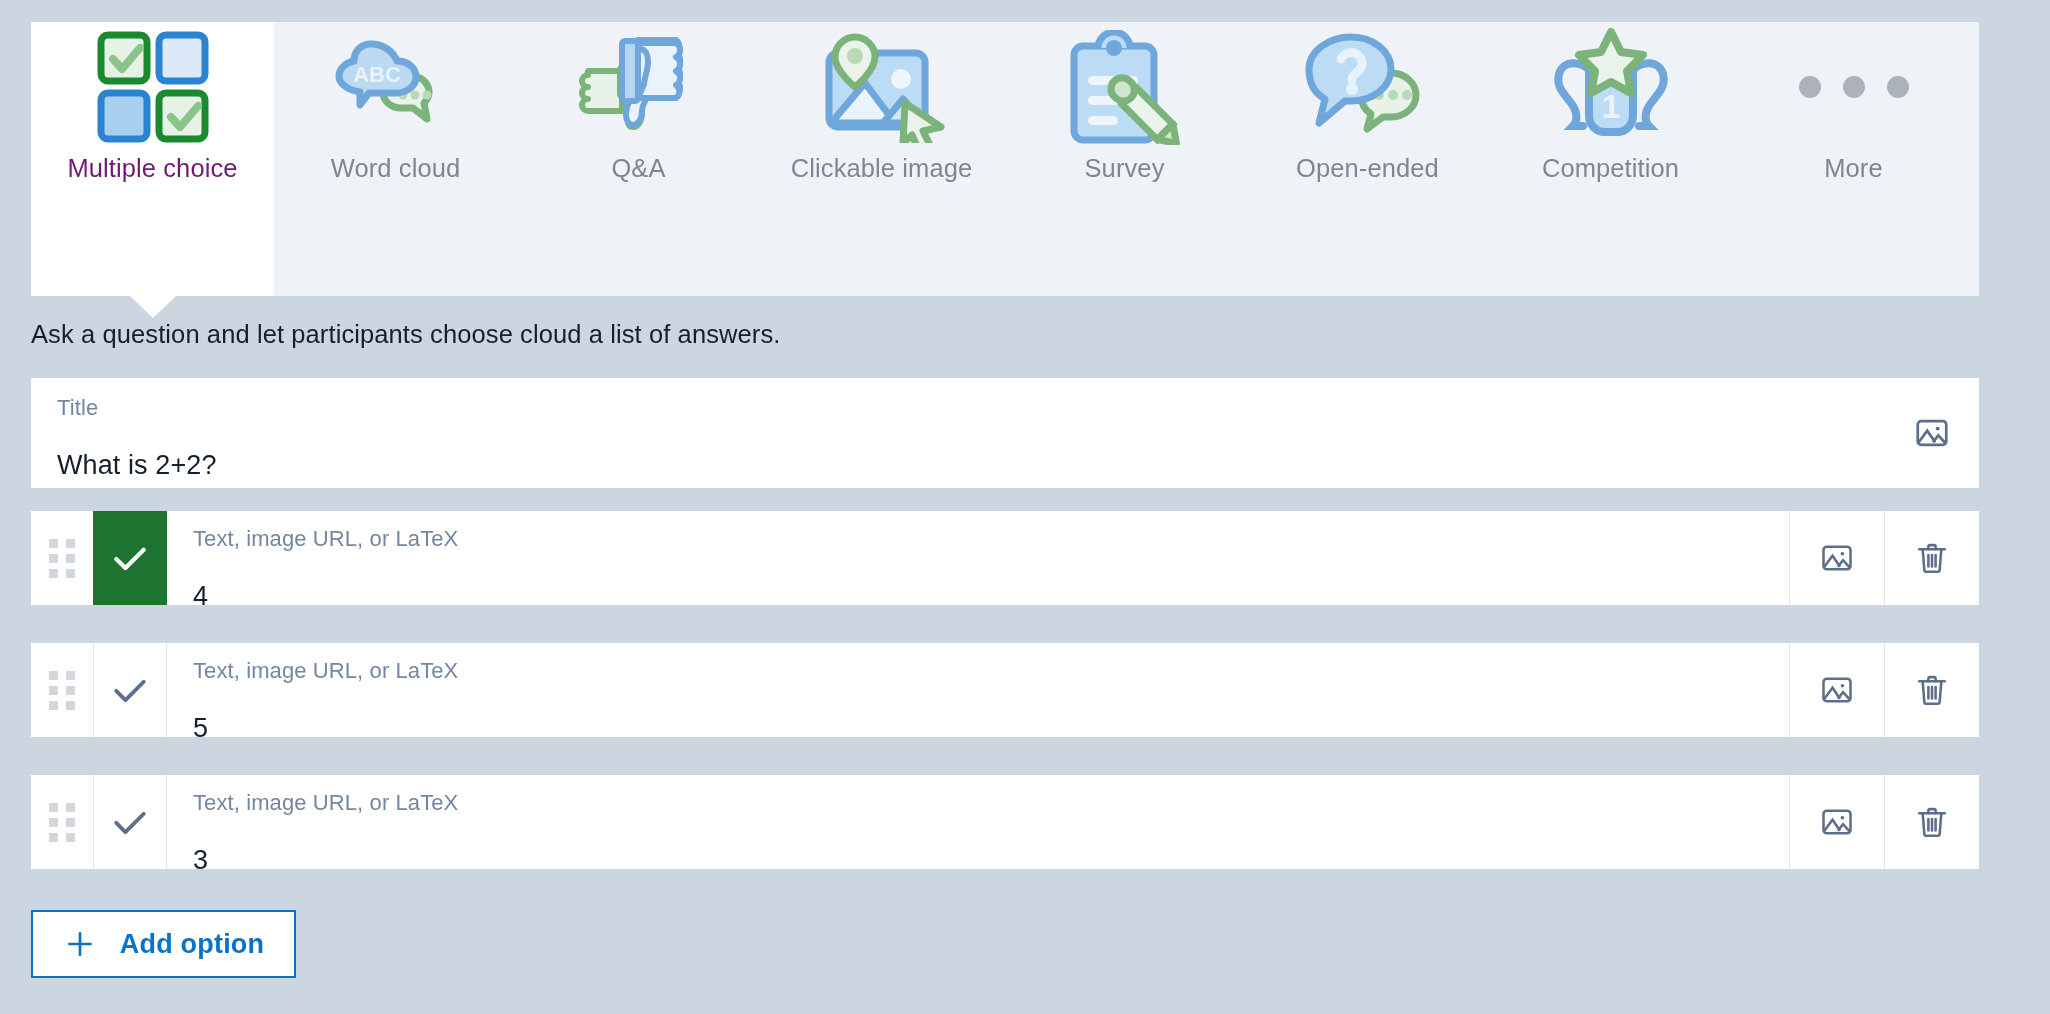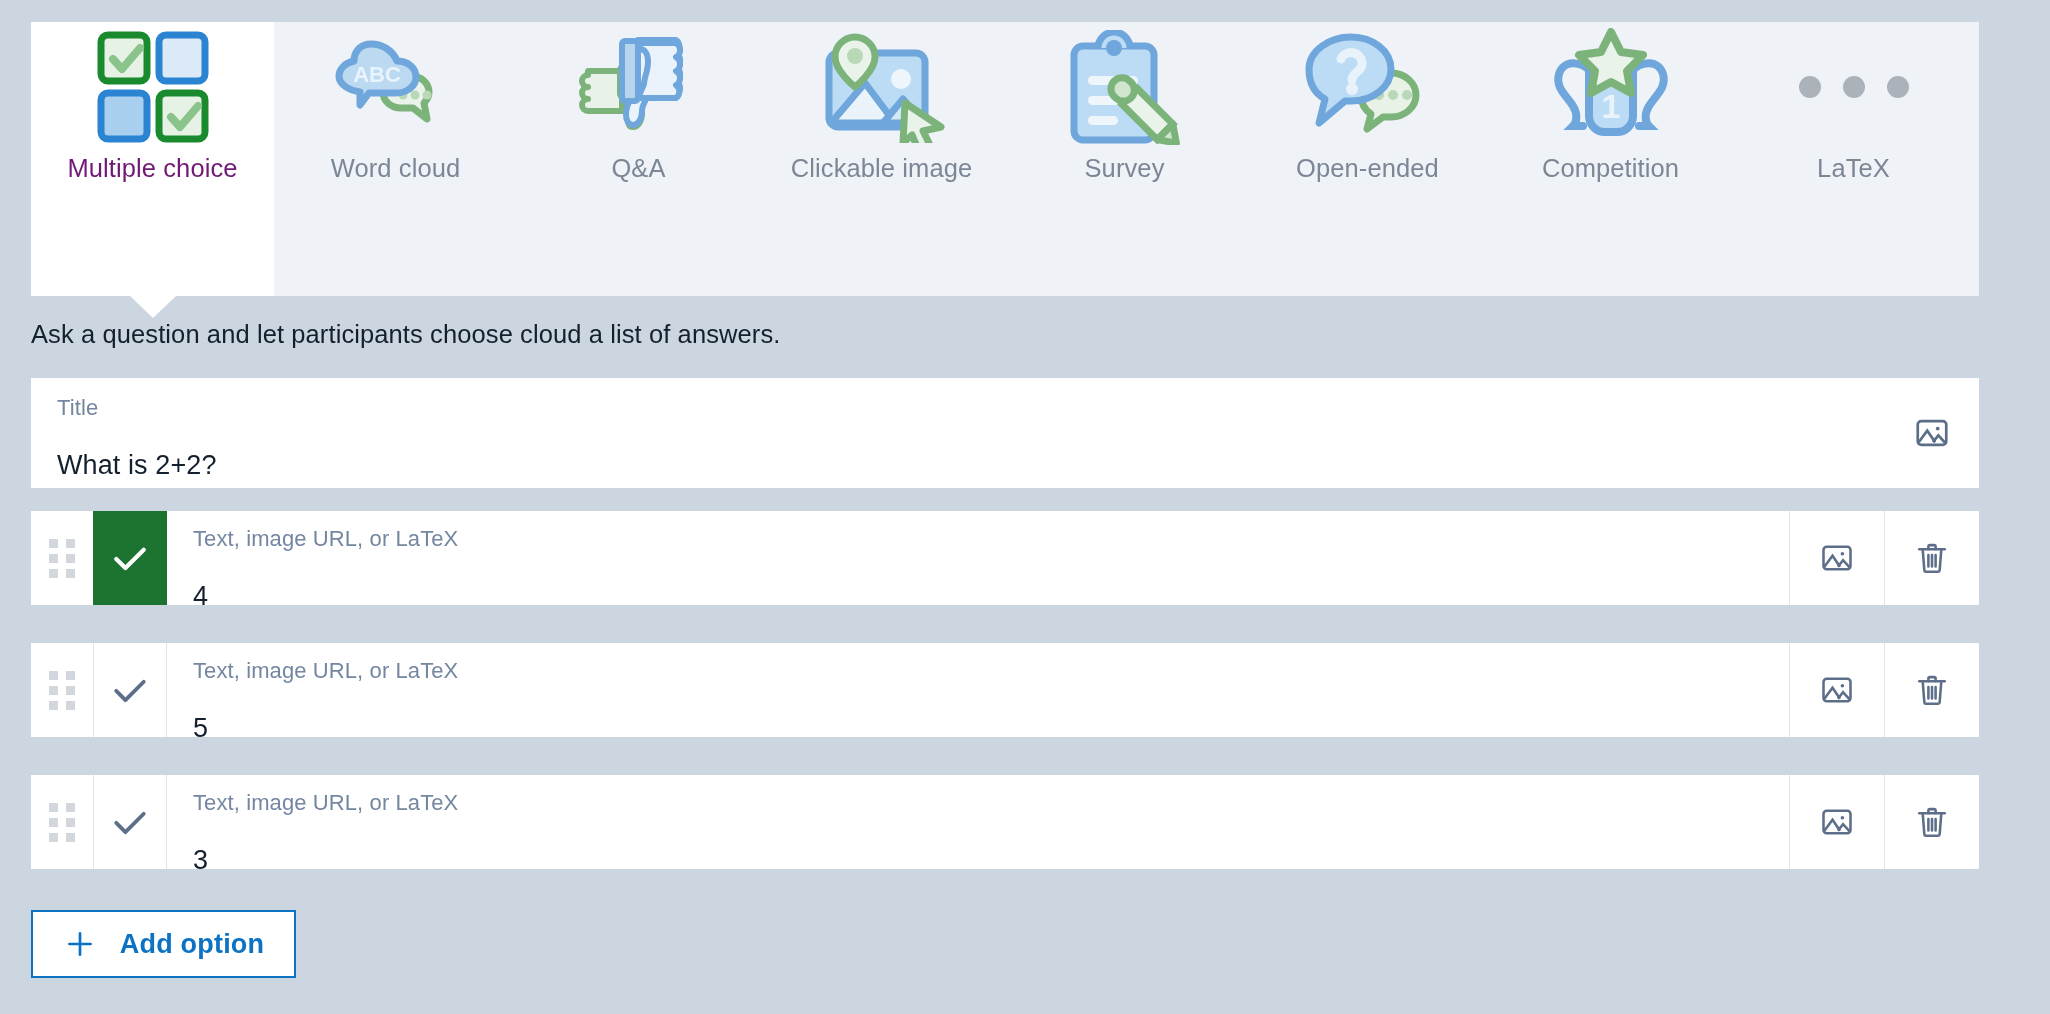--- a/index.html
+++ b/index.html
@@ -317,21 +317,21 @@
     </div>
 
     <div class="type-tab">
       <div class="type-icon">
         <div class="dots-more">
           <i></i>
             <i></i>
             <i></i>
         </div>
       </div>
-      <div class="type-label">LaTeX</div>
+      <div class="type-label">More</div>
     </div>
 
   </div>
 
   <div class="descr">Ask a question and let participants choose cloud a list of answers.</div>
 
   <div class="title-card">
     <div class="title-main">
       <div class="field-label">Title</div>
       <div class="field-value">What is 2+2?</div>

